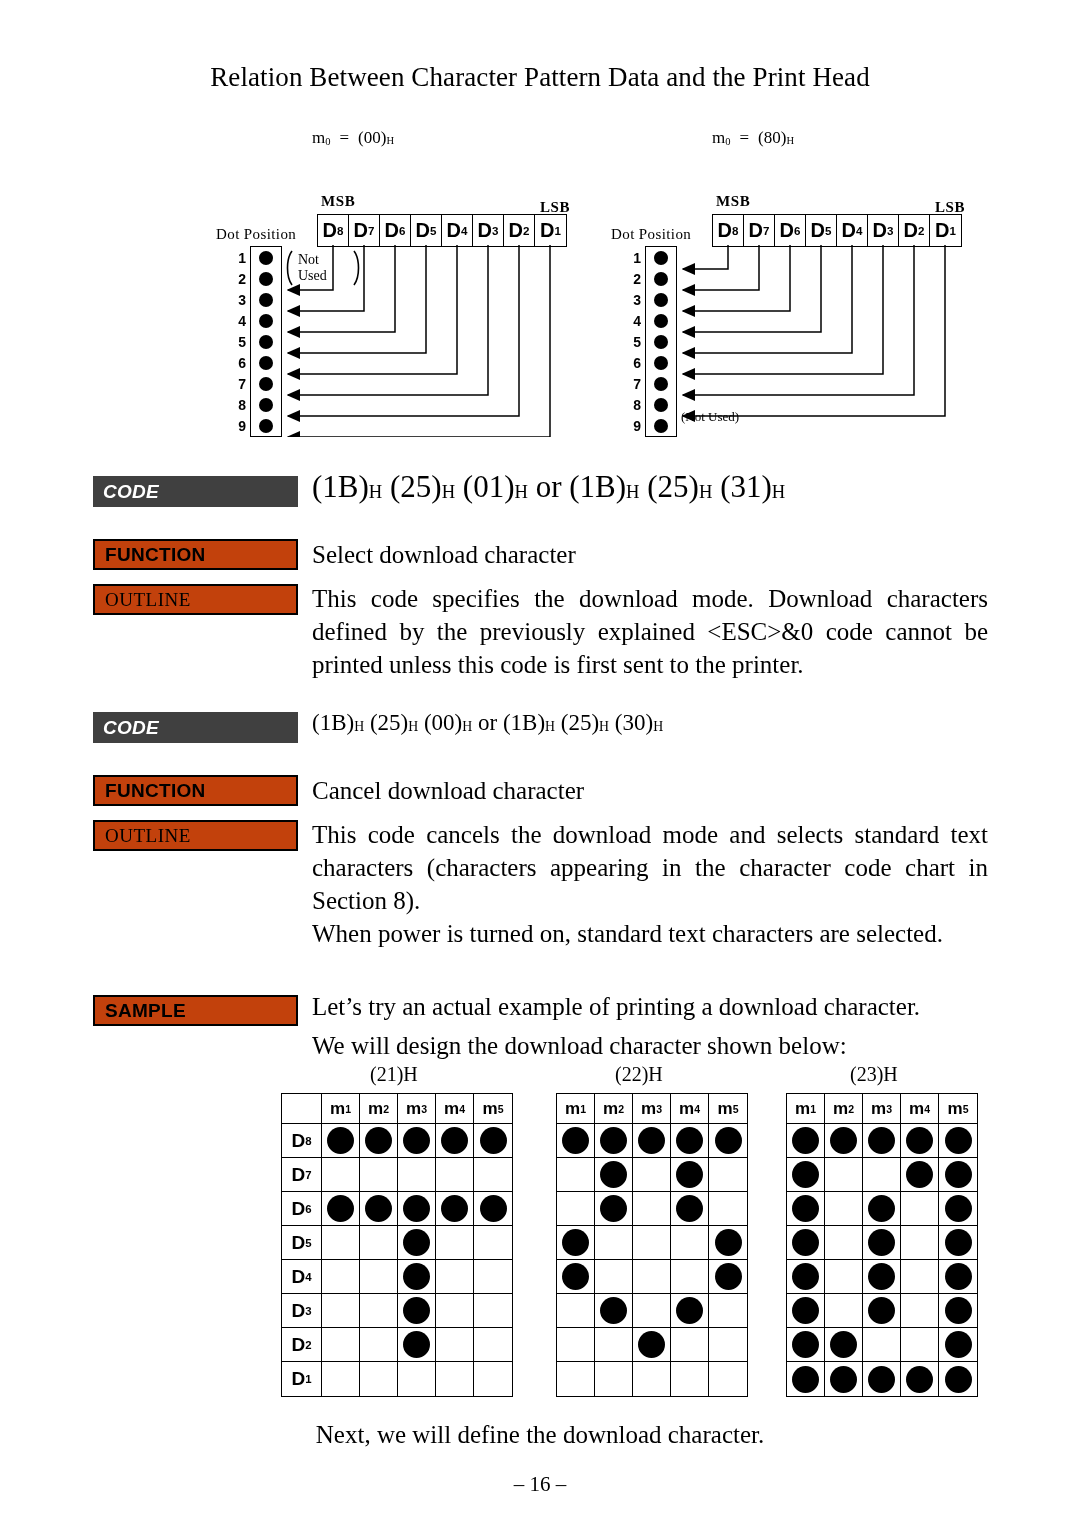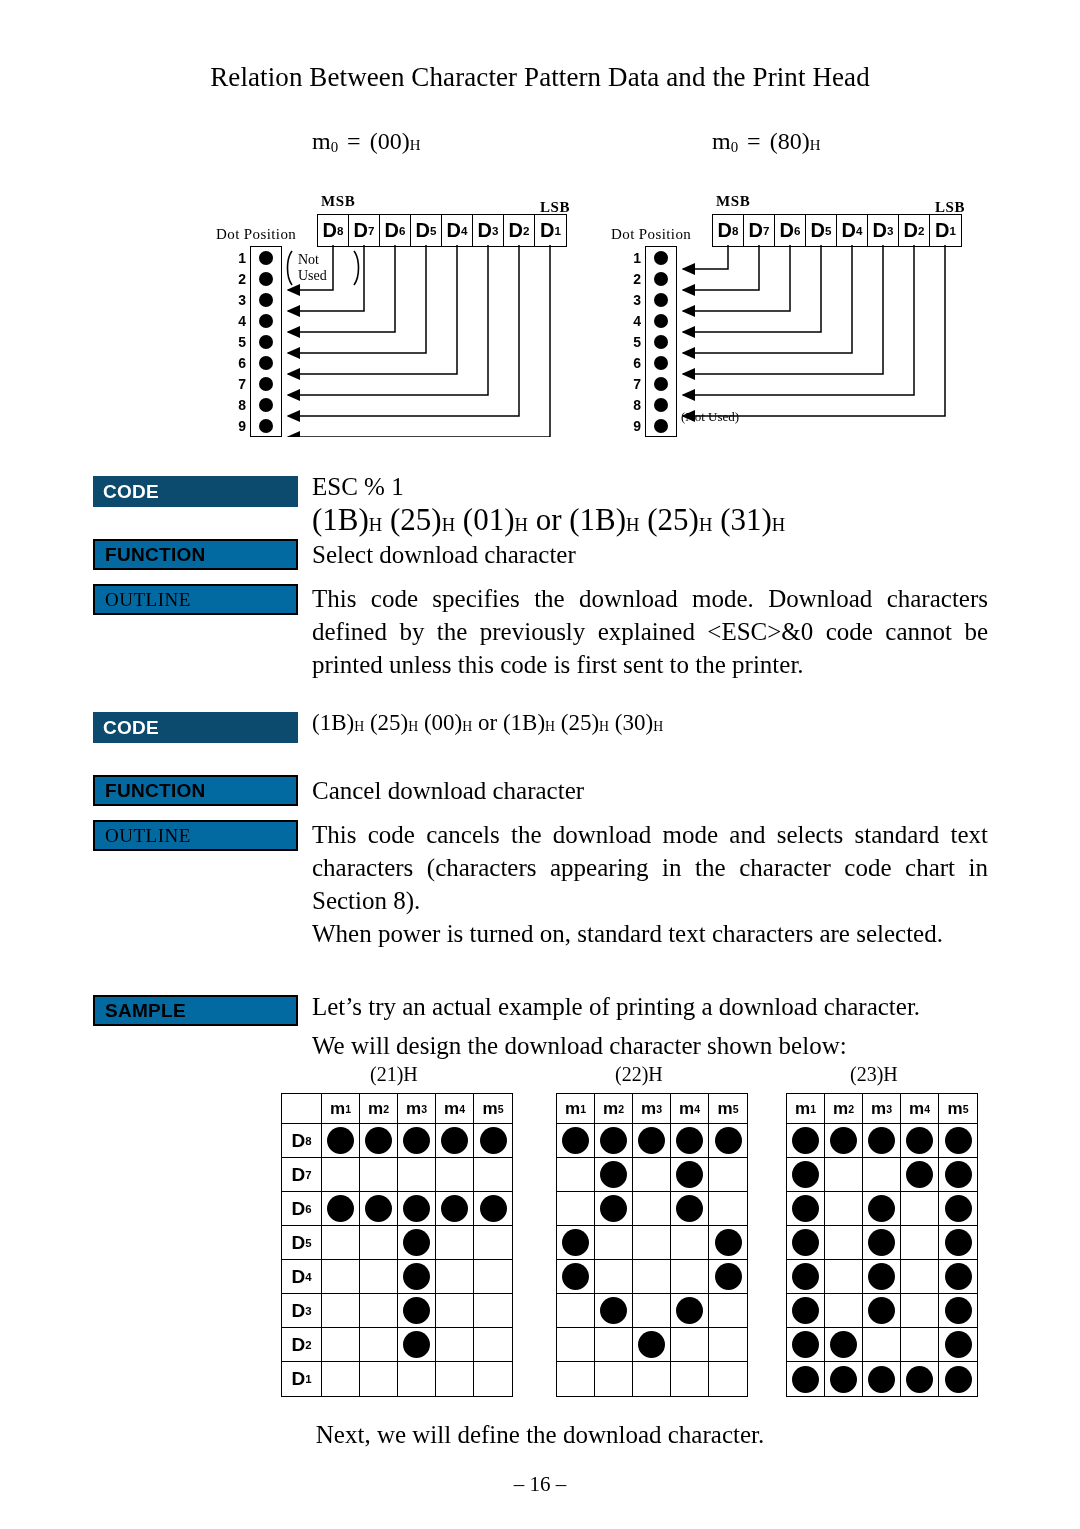--- a/index.html
+++ b/index.html
@@ -22,21 +22,21 @@
     left: 0; right: 0;
     top: 62px;
     text-align: center;
     font-size: 27px;
     letter-spacing: 0.1px;
   }
 
   
   .m0-line {
     position: absolute;
-    font-size: 24px;
+    font-size: 17px;
     white-space: nowrap;
   }
   .m0-line .sub { font-size: 0.62em; vertical-align: -0.22em; }
   .m0-line .hx  { font-size: 0.62em; vertical-align: -0.08em; }
   .m0-line .eq  { padding: 0 9px; }
   #m0-left  { left: 312px; top: 128px; }
   #m0-right { left: 712px; top: 128px; }
 
   
   .bitdiagram {
@@ -155,22 +155,22 @@
     height: 31px;
     box-sizing: border-box;
     display: flex;
     align-items: center;
     font-family: "Liberation Sans", sans-serif;
     font-weight: bold;
     font-size: 19px;
     letter-spacing: 0.3px;
     padding-left: 10px;
   }
-  .tag.filled { background: #0c4a6e; color: #fff; }
-  .tag.outlined { background: #0369a1; color: #000; border: 2.2px solid #000; }
+  .tag.filled { background: #404040; color: #fff; font-style: italic; }
+  .tag.outlined { background: #c2410c; color: #000; border: 2.2px solid #000; }
   .tag.outlined.thin { font-family: "Liberation Serif", serif; font-weight: normal; letter-spacing: 0.5px; }
 
   .body-text {
     position: absolute;
     left: 312px;
     width: 676px;
     font-size: 25px;
     line-height: 33px;
   }
   .body-text.just { text-align: justify; text-align-last: left; }
@@ -391,21 +391,20 @@
       <path d="M272,53 L272,182 L72,182"></path>
       <path d="M303,53 L303,203 L72,203"></path>
       <path d="M334,53 L334,224 L72,224"></path>
     </g>
   </svg>
 </div>
 
 <div class="spec-block">
   <div class="tag filled" style="top:476px">CODE</div>
   <div class="body-text" style="top:470px">
-    <div>ESC % 1</div>
     <div id="hexline-1" style="font-size:31px;">(1B)<span class="hx">H</span> (25)<span class="hx">H</span> (01)<span class="hx">H</span>  or  (1B)<span class="hx">H</span> (25)<span class="hx">H</span> (31)<span class="hx">H</span></div>
   </div>
 
   <div class="tag outlined" style="top:539px">FUNCTION</div>
   <div class="body-text" style="top:538px">Select download character</div>
 
   <div class="tag outlined thin" style="top:584px">OUTLINE</div>
   <div class="body-text just" style="top:582px">This code specifies the download mode. Download characters defined by the previously explained &lt;ESC&gt;&amp;0 code cannot be printed unless this code is first sent to the printer.</div>
 </div>
 

